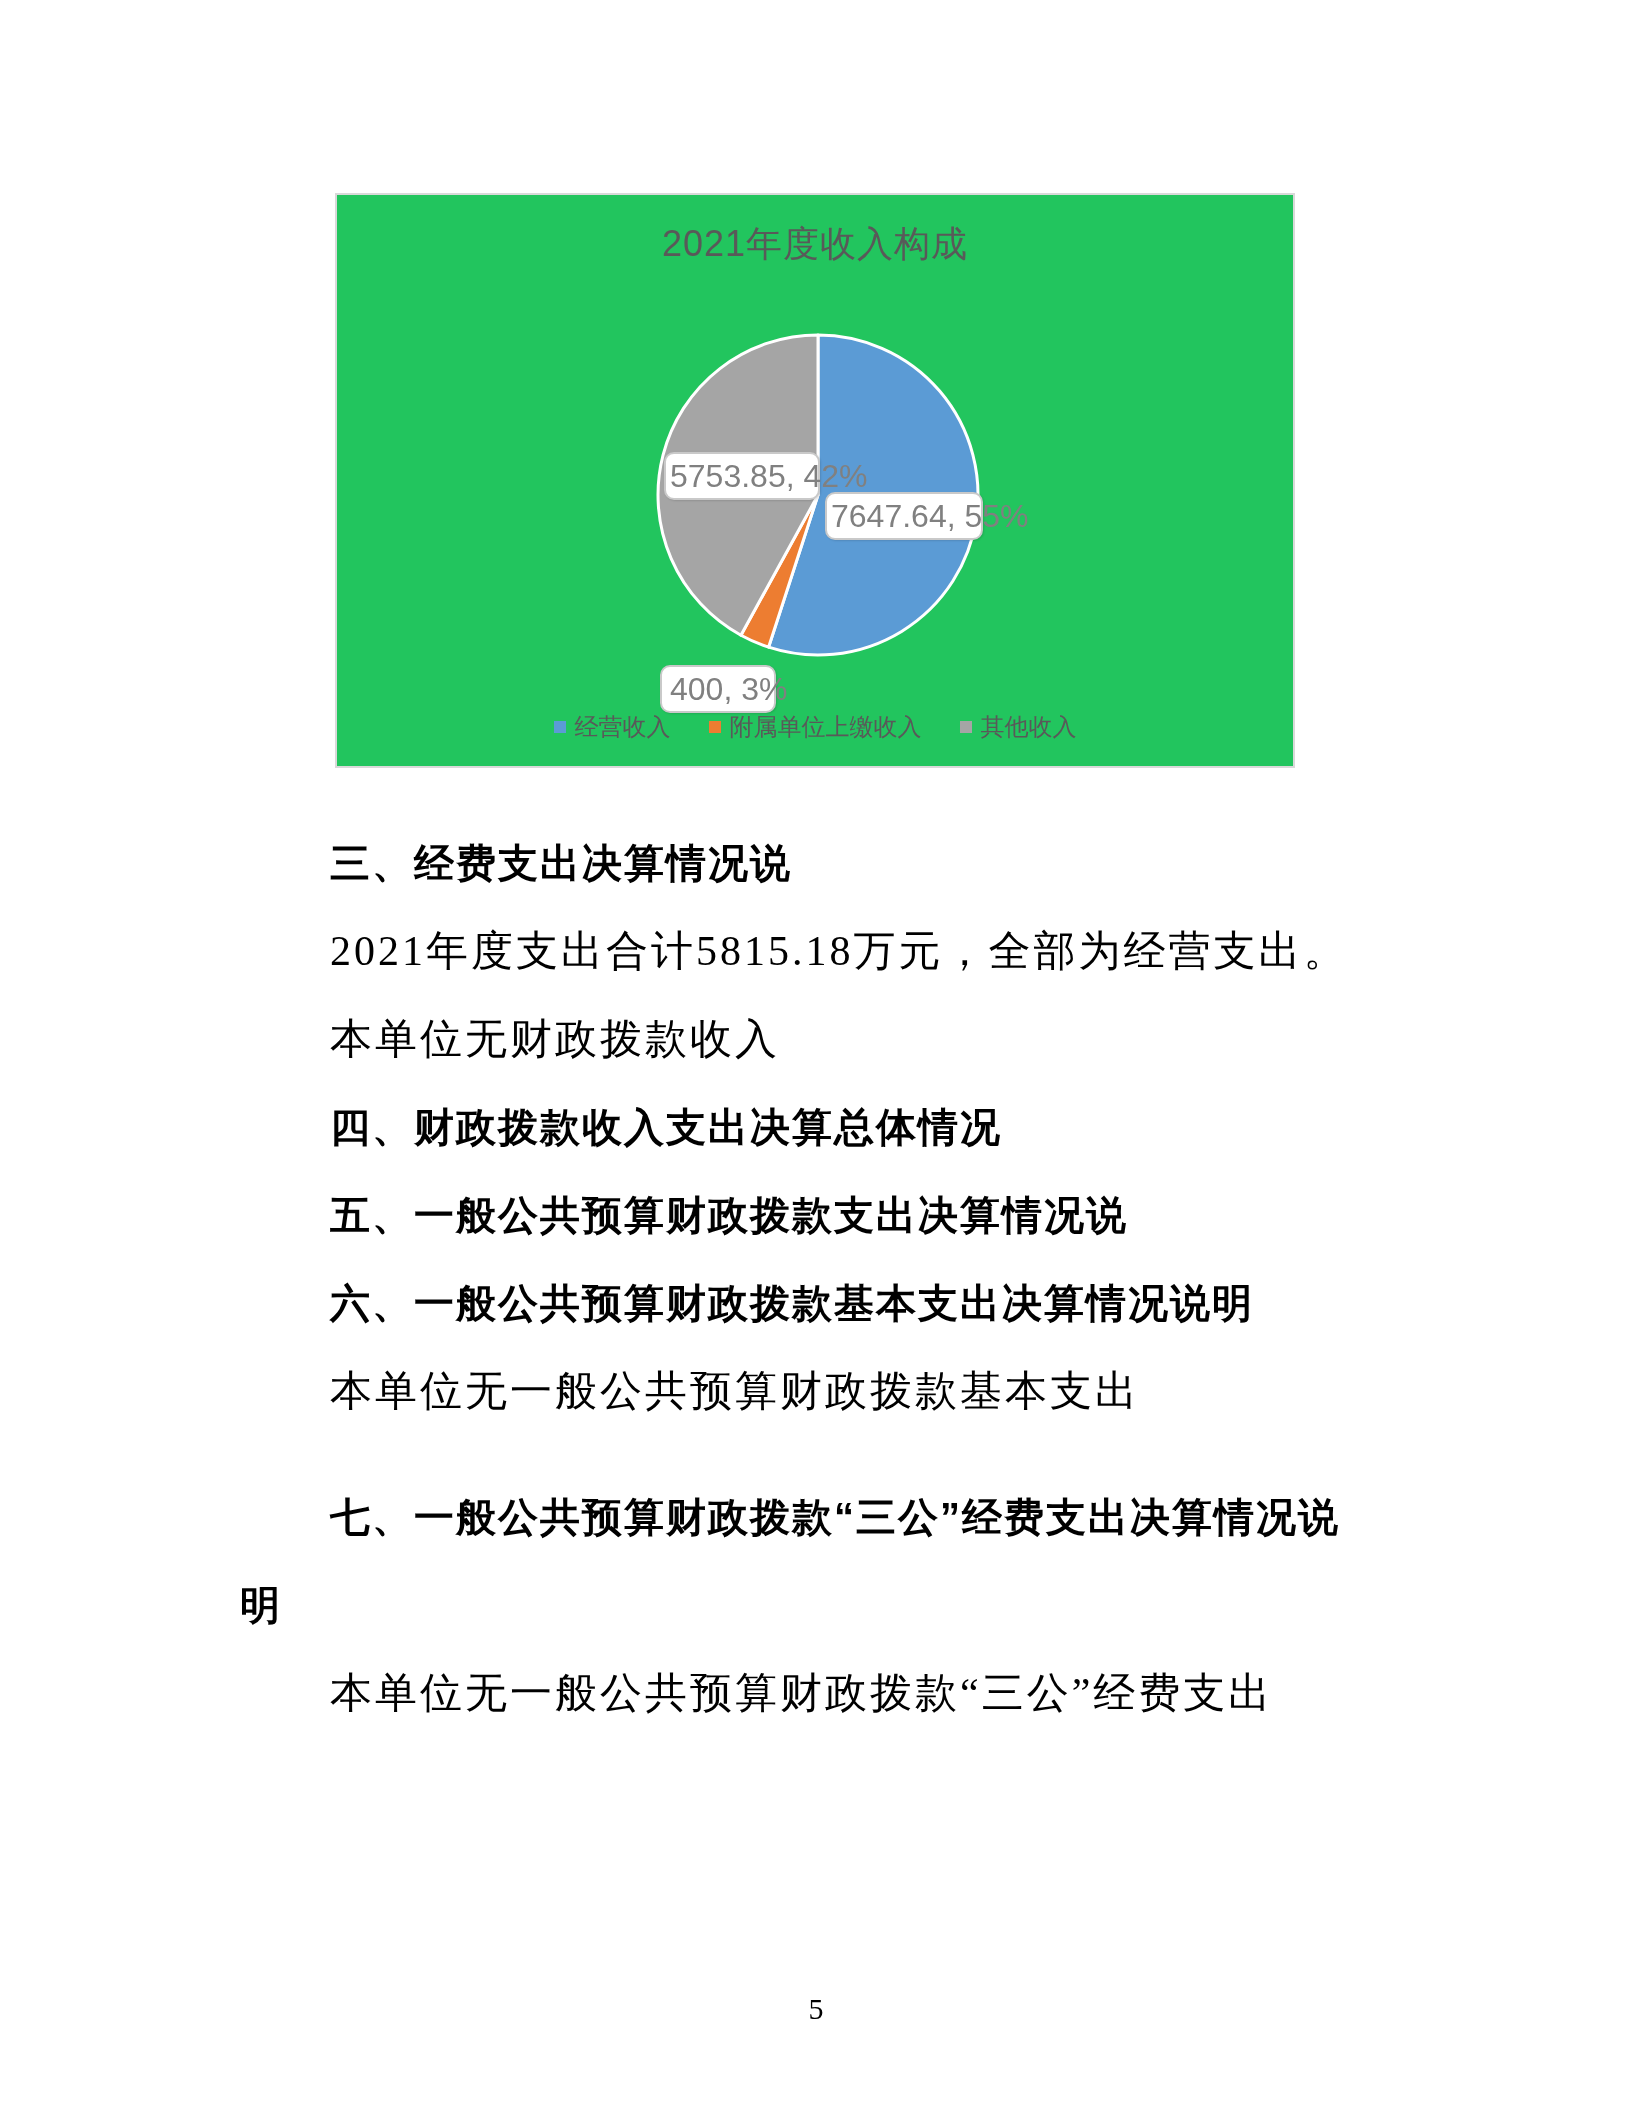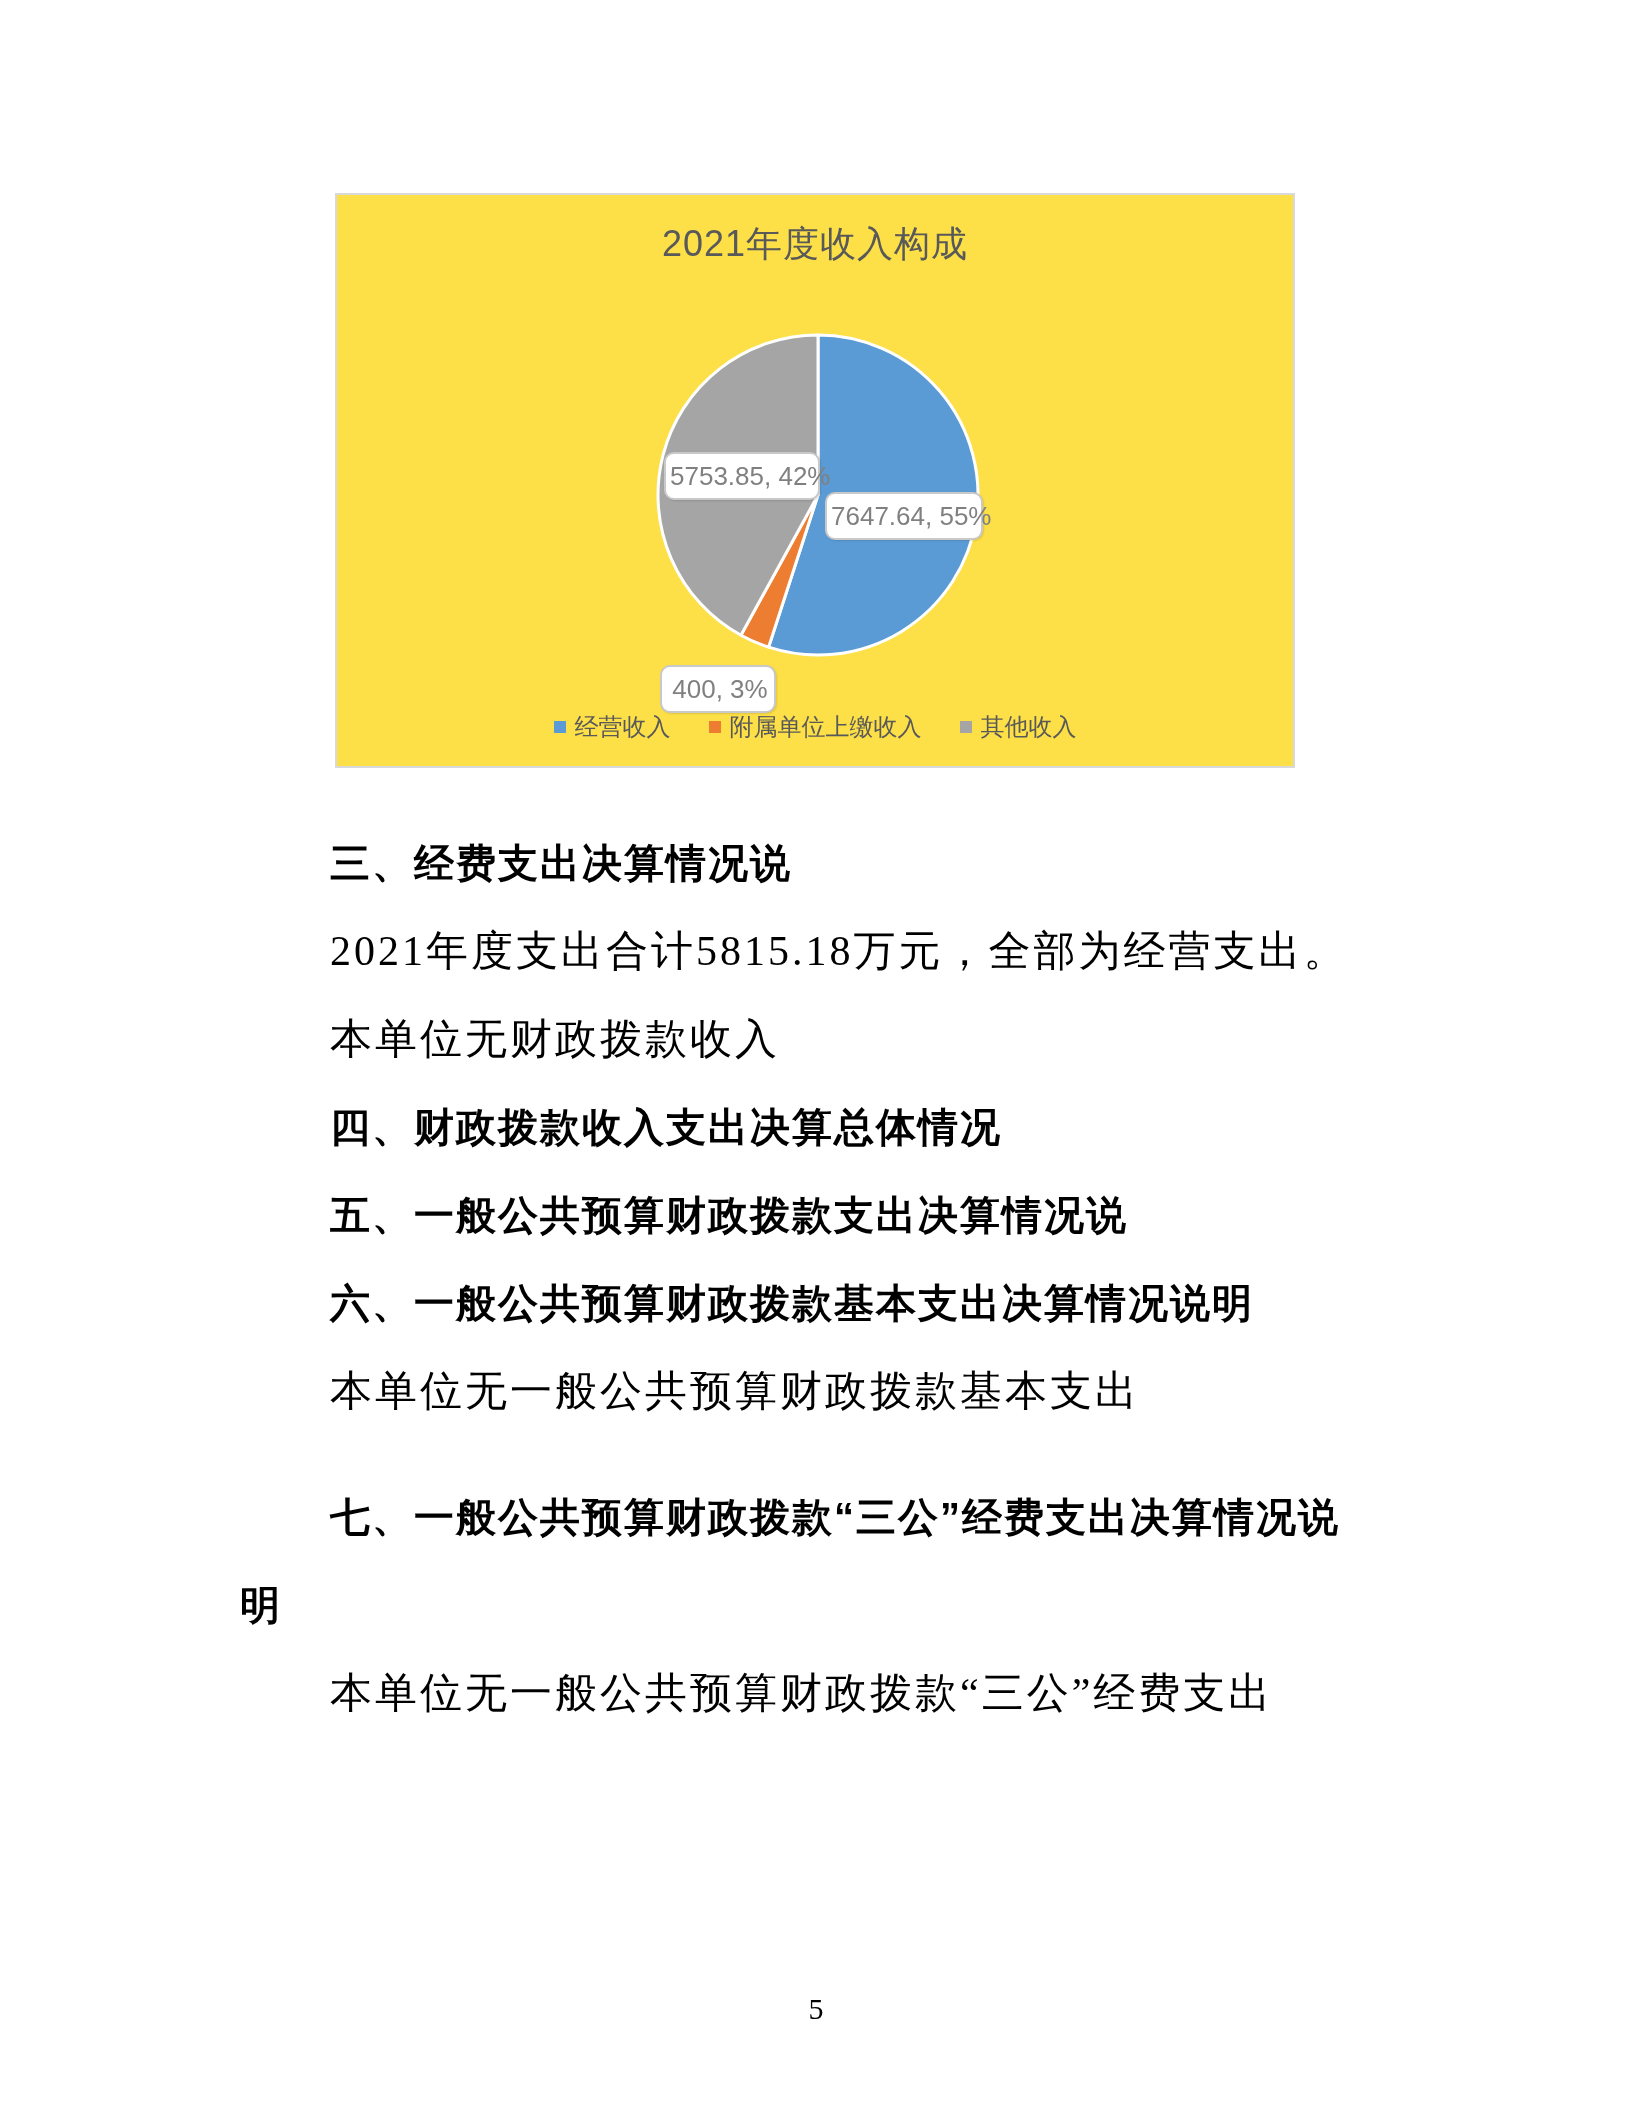--- a/index.html
+++ b/index.html
@@ -10,42 +10,42 @@
     margin:0 auto;
     overflow:hidden;
     font-family:"Liberation Serif", serif;
     color:#000;
   }
   
   .chart-frame{
     position:absolute;left:335px;top:193px;
     width:960px;height:575px;
     box-sizing:border-box;
-    background:#fde047;
+    background:#22c55e;
     border:2px solid #d9d9d9;
   }
   .chart-title{
     position:absolute;top:28px;left:0;width:100%;
     text-align:center;
     font-family:"Liberation Sans", sans-serif;
     font-size:36px;line-height:42px;
     letter-spacing:1px;
     color:#595959;
   }
   .pie-svg{position:absolute;left:316px;top:135px;width:330px;height:330px;}
   .pie-label{
     position:absolute;
     box-sizing:border-box;
     background:#ffffff;
     border:2px solid #c9c9c9;
     border-radius:10px;
     box-shadow:1px 1px 2px rgba(0,0,0,0.12);
     color:#808080;
     font-family:"Liberation Sans", sans-serif;
-    font-size:26px;line-height:40px;
+    font-size:32px;line-height:40px;
     text-align:center;
     white-space:nowrap;
     padding:2px 4px;
   }
   .legend{
     position:absolute;left:0;top:518px;width:100%;
     display:flex;justify-content:center;align-items:center;
     gap:38px;
   }
   .legend-item{display:flex;align-items:center;gap:9px;justify-content:flex-end;}

